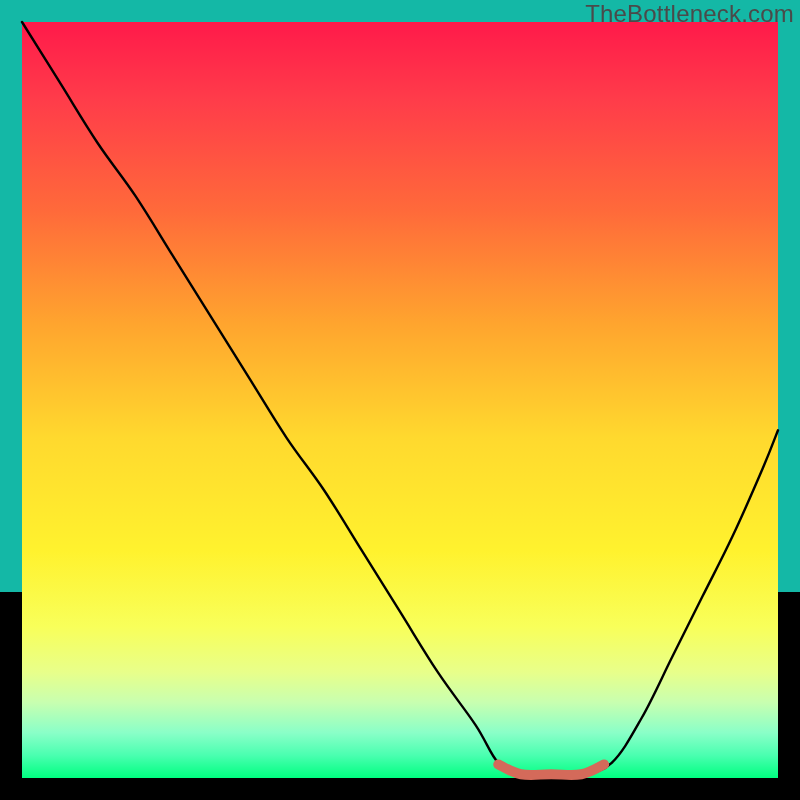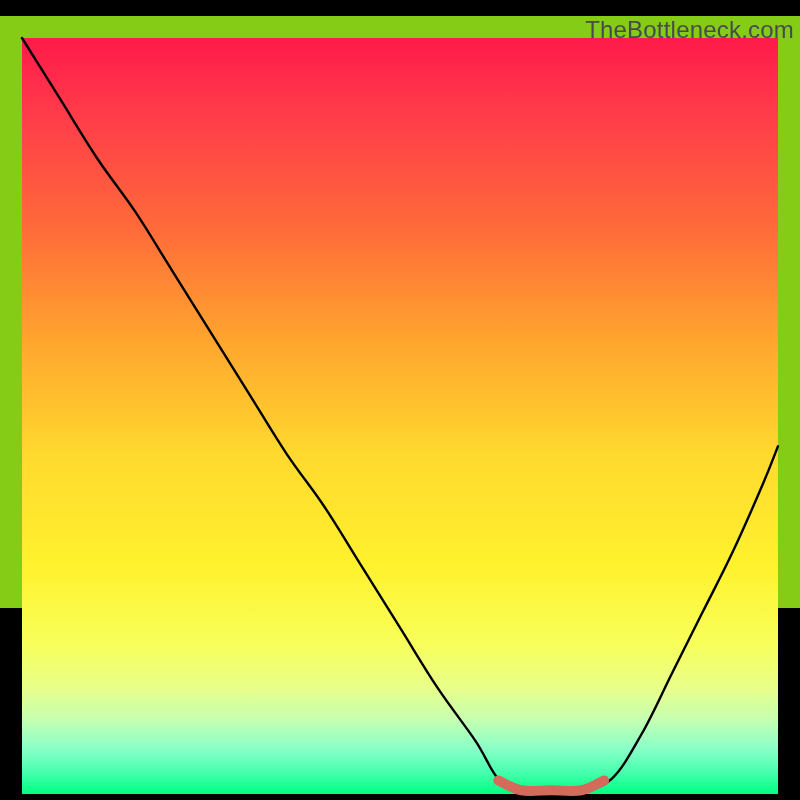--- a/index.html
+++ b/index.html
@@ -1,22 +1,21 @@
 <!DOCTYPE html>
 <html><head>
 <meta charset="utf-8">
 <style>
   * { margin: 0; padding: 0; box-sizing: border-box; }
   html, body { width: 800px; height: 800px; overflow: hidden; background: #000; }
   .chart-container {
     position: relative;
     width: 800px;
     height: 592px;
-    background: #84cc16;
-    margin-top: 16px;
+    background: #14b8a6;
   }
   .plot-area {
     position: absolute;
     left: 22px;
     top: 22px;
     width: 756px;
     height: 756px;
   }
   .gradient-bg {
     position: absolute;

